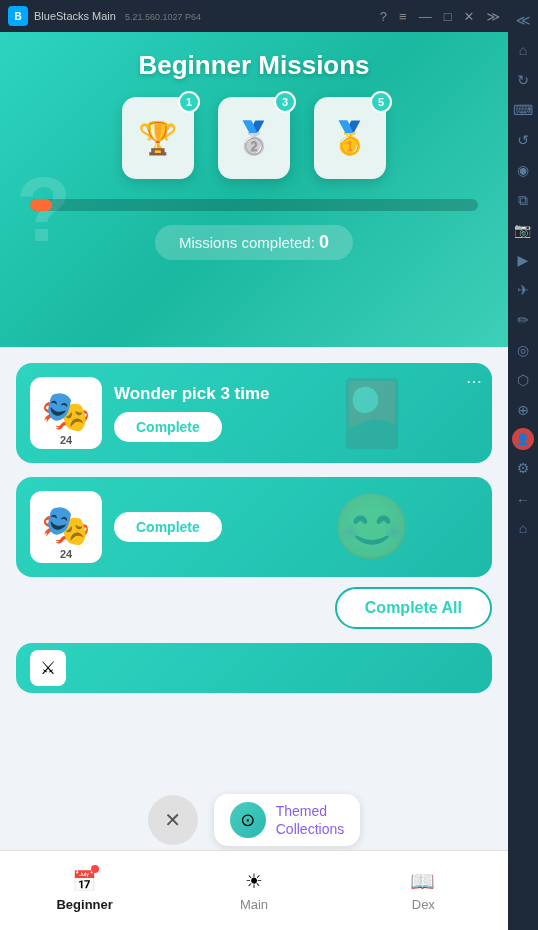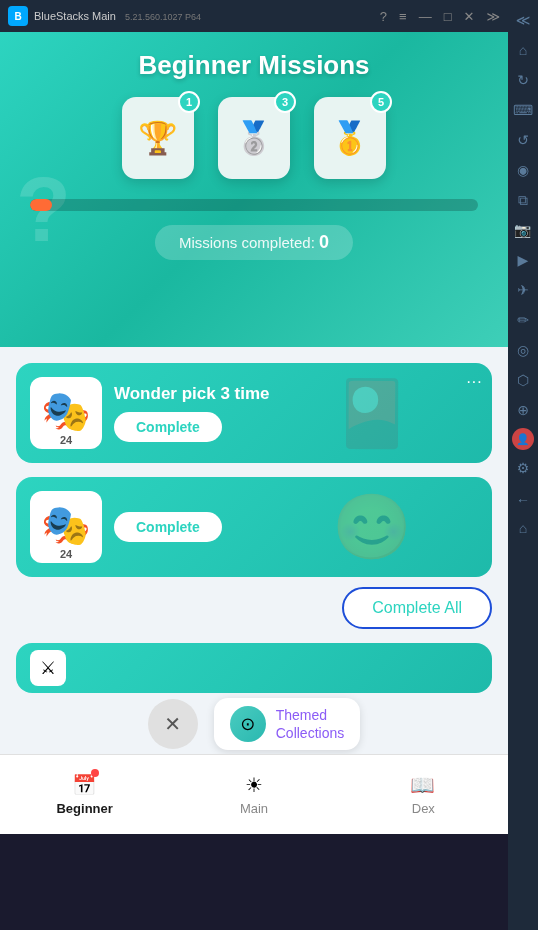--- a/index.html
+++ b/index.html
@@ -65,21 +65,21 @@
       font-size: 14px;
       cursor: pointer;
       border-radius: 4px;
     }
 
     
     .app-area {
       position: absolute;
       top: 32px; left: 0;
       width: 508px;
-      height: 802px;
+      height: 898px;
       background: #f0f4f8;
       overflow: hidden;
     }
 
     
     .missions-banner {
       width: 100%;
       height: 315px;
       background: linear-gradient(135deg, #2dd4c0 0%, #1ab8a0 50%, #3ecfb8 100%);
       position: relative;
@@ -261,25 +261,25 @@
       cursor: pointer;
     }
     .complete-all-btn-container {
       display: flex;
       justify-content: flex-end;
       margin-top: -4px;
     }
     .complete-all-btn {
       background: white;
       color: #2dd4c0;
-      border: 2px solid #1d4ed8;
+      border: 2px solid #14b8a6;
       border-radius: 24px;
       padding: 10px 28px;
       font-size: 16px;
-      font-weight: 400;
+      font-weight: 700;
       cursor: pointer;
     }
 
     
     .bottom-nav {
       position: absolute;
       bottom: 0; left: 0;
       width: 100%;
       height: 80px;
       background: white;

